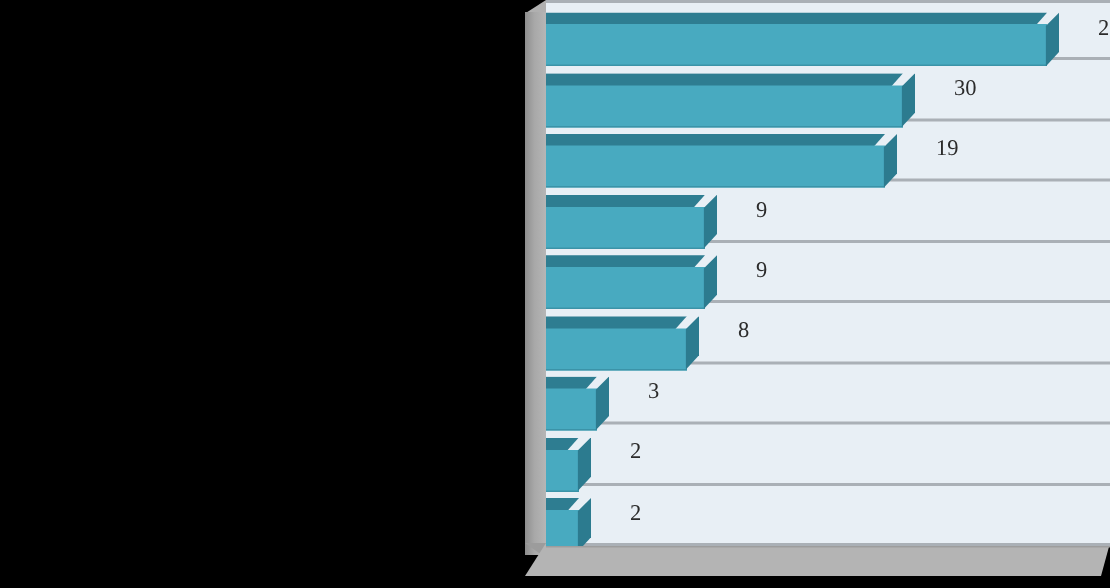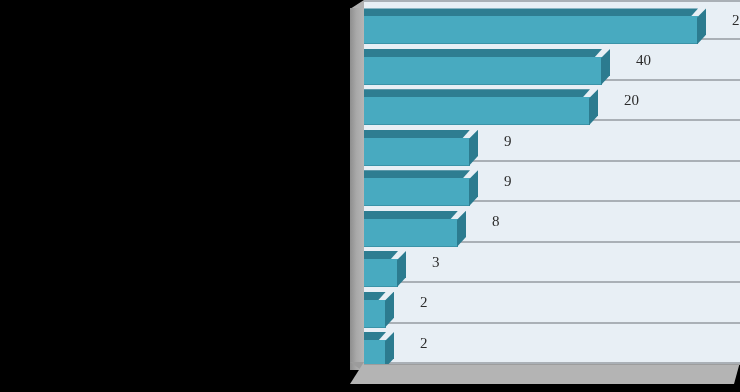--- a/index.html
+++ b/index.html
@@ -185,29 +185,29 @@
             <div class="bar-side" style="left: 347px;"></div>
           </div>
           <span class="bar-value" style="left: 368px;">28</span>
         </div>
         <div class="band-row" style="height: 40.4444px;">
           <div class="bar-wrap" title="20" style="width: 252px;">
             <div class="bar-top"></div>
             <div class="bar-front"></div>
             <div class="bar-side" style="left: 251px;"></div>
           </div>
-          <span class="bar-value" style="left: 272px;">40</span>
+          <span class="bar-value" style="left: 272px;">30</span>
         </div>
         <div class="band-row" style="height: 40.4444px;">
           <div class="bar-wrap" title="19" style="width: 240px;">
             <div class="bar-top"></div>
             <div class="bar-front"></div>
             <div class="bar-side" style="left: 239px;"></div>
           </div>
-          <span class="bar-value" style="left: 260px;">20</span>
+          <span class="bar-value" style="left: 260px;">19</span>
         </div>
         <div class="band-row" style="height: 40.4444px;">
           <div class="bar-wrap" title="9" style="width: 120px;">
             <div class="bar-top"></div>
             <div class="bar-front"></div>
             <div class="bar-side" style="left: 119px;"></div>
           </div>
           <span class="bar-value" style="left: 140px;">9</span>
         </div>
         <div class="band-row" style="height: 40.4444px;">

